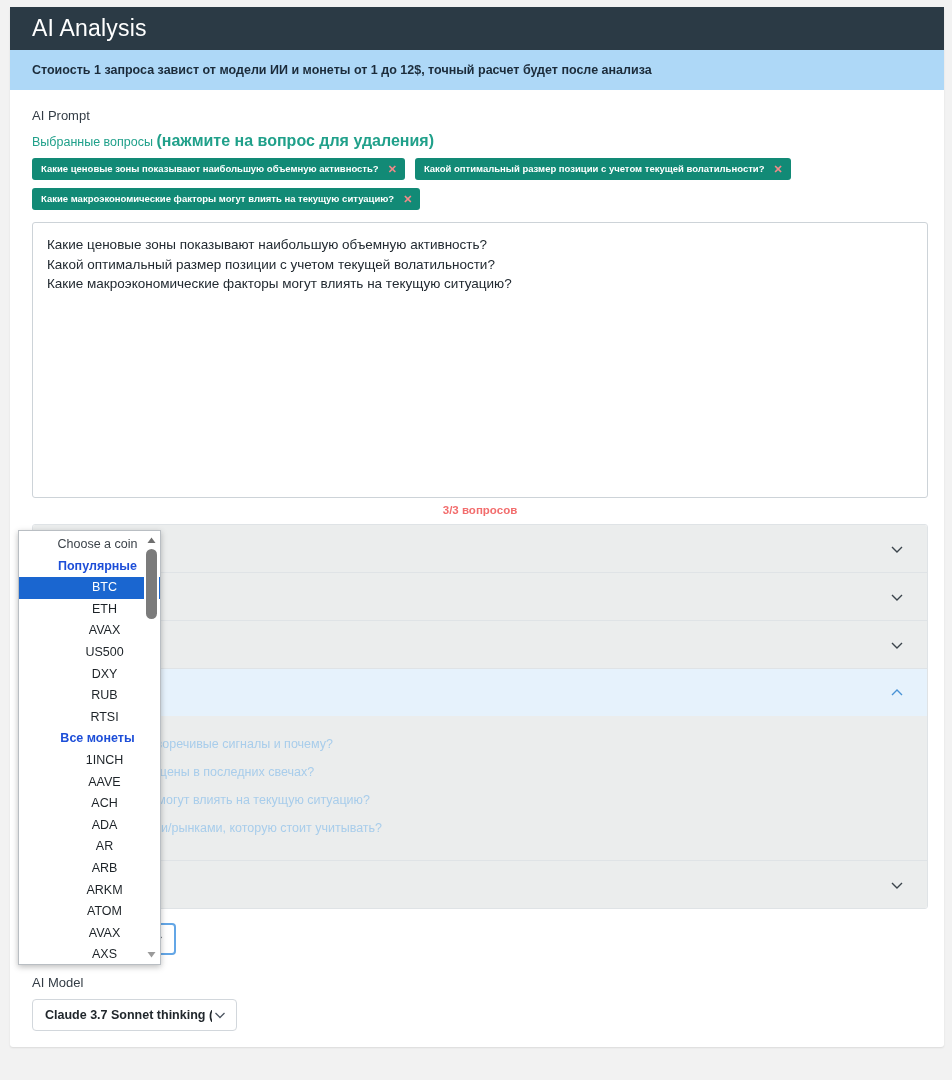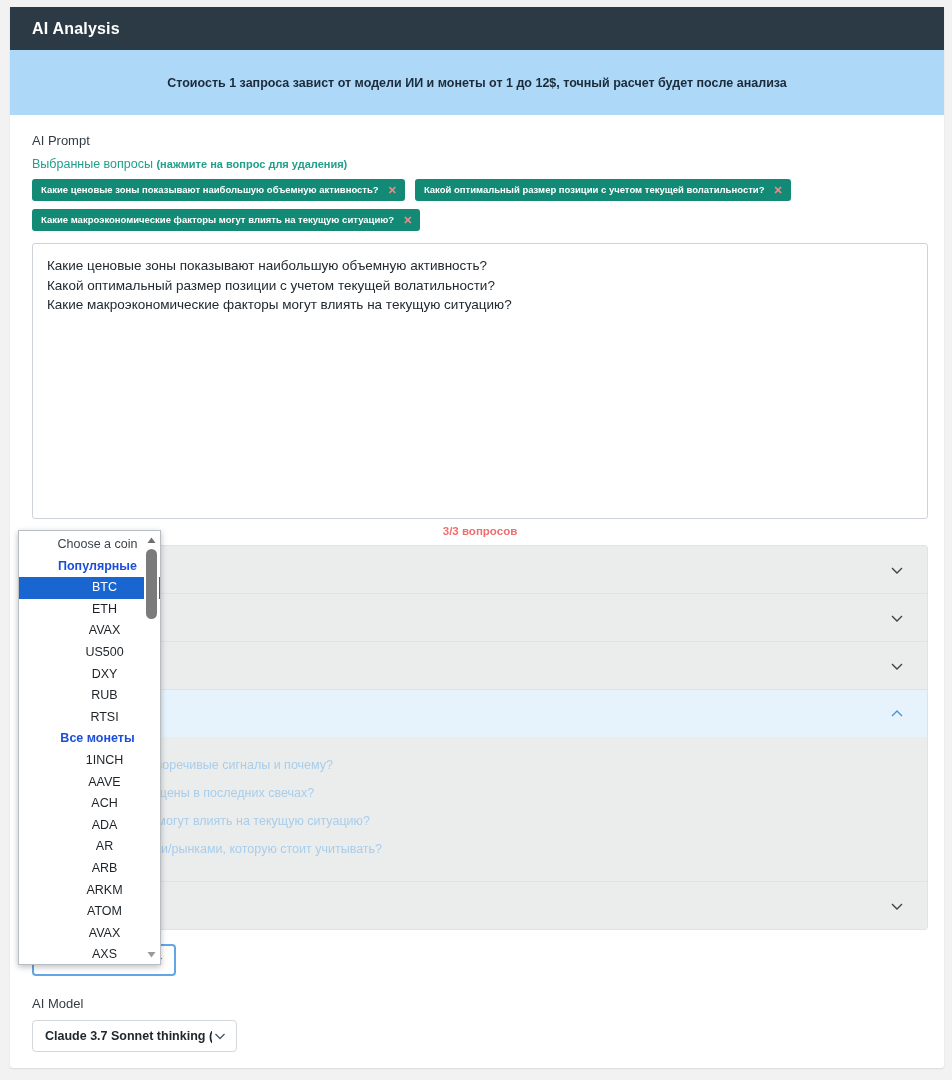--- a/index.html
+++ b/index.html
@@ -27,49 +27,48 @@
   
   .card-header {
     background: #2b3a45;
     color: #ffffff;
     height: 43px;
     display: flex;
     align-items: center;
     padding: 0 22px;
   }
   .card-header .title {
-    font-size: 16px;
-    font-weight: bold;
+    font-size: 23px;
+    font-weight: normal;
     letter-spacing: .2px;
   }
   
   .alert {
     background: #aed8f7;
     color: #1b2b3a;
     font-size: 12.5px;
     font-weight: bold;
     padding: 13px 22px;
-    height: 65px;
+    height: 40px;
     display: flex;
     align-items: center;
-    justify-content: center;
   }
   
   .card-body { padding: 18px 16px 16px 22px; }
   .field-label {
     font-size: 13px;
     color: #333c45;
     margin-bottom: 9px;
   }
   .selected-label {
     font-size: 12.5px;
     color: #20a08a;
     margin-bottom: 8px;
   }
-  .selected-label .hint { font-weight: bold; font-size: 11px; }
+  .selected-label .hint { font-weight: bold; font-size: 16px; }
   .tag-row { display: flex; flex-wrap: wrap; gap: 8px 10px; margin-bottom: 12px; }
   .tag {
     background: #128a76;
     color: #ffffff;
     border-radius: 3px;
     font-size: 9.5px;
     font-weight: bold;
     padding: 6px 8px 6px 9px;
     display: inline-flex;
     align-items: center;

